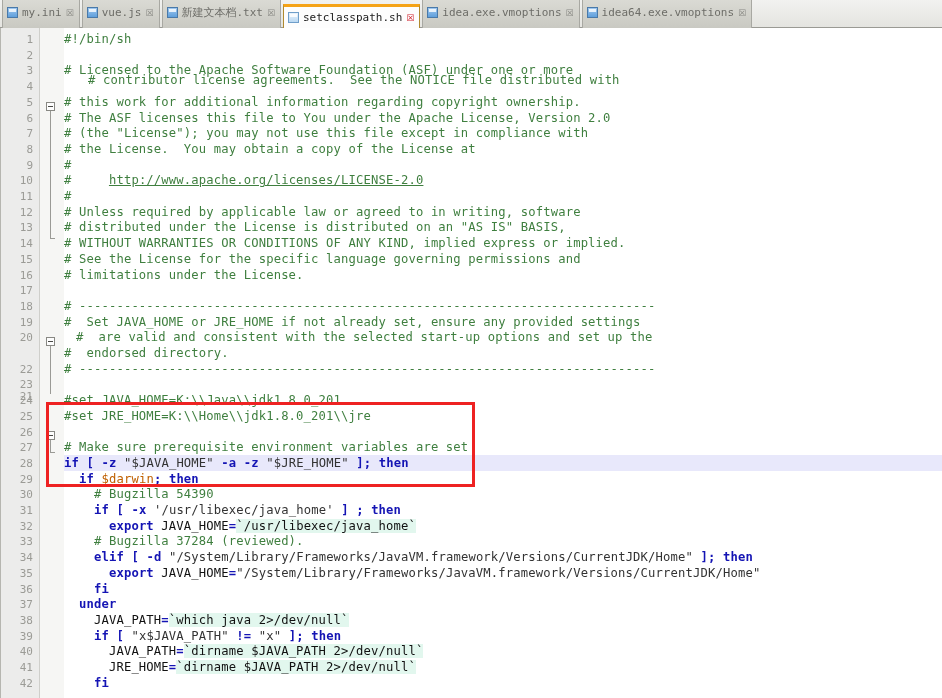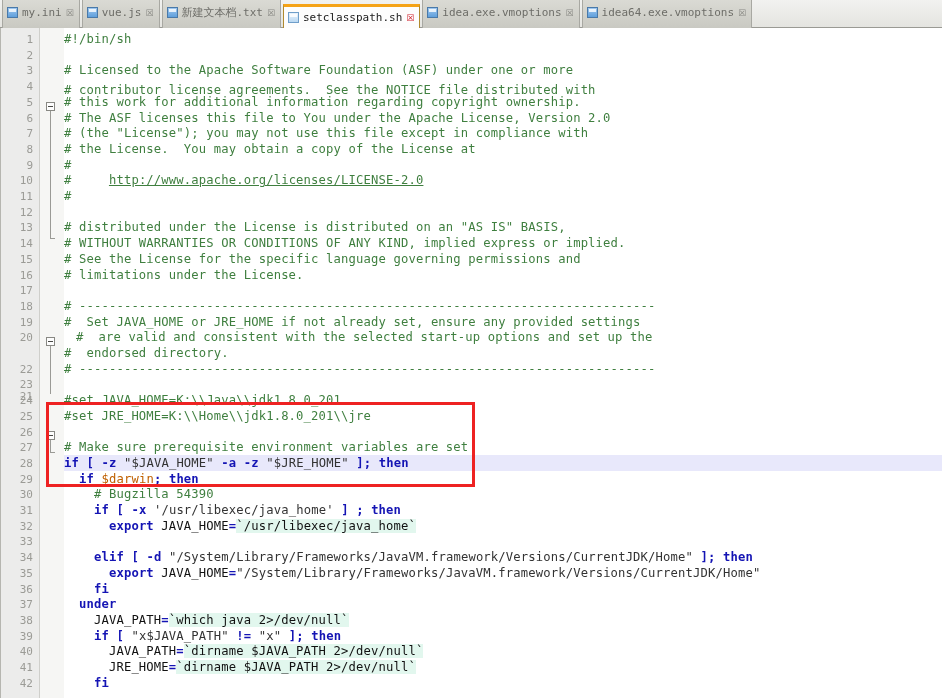--- a/index.html
+++ b/index.html
@@ -218,28 +218,29 @@
     <div class="foldline" style="left:10px;top:318px;height:48px;"></div>
 
     <div class="foldbox" style="left:6px;top:403px;"></div>
     <div class="foldline" style="left:10px;top:412px;height:12px;"></div>
     <div class="foldend" style="left:10px;top:424px;"></div>
   </div>
   <div id="codearea">
       <div class="cl" style="top: 4px;"><span class="cm">#!/bin/sh</span></div>
       <div class="cl" style="top: 19.7px;">&nbsp;</div>
       <div class="cl" style="top: 35.4px;"><span class="cm"># Licensed to the Apache Software Foundation (ASF) under one or more</span></div>
-      <div class="cl" style="top: 55px;"><span class="cm"># contributor license agreements.  See the NOTICE file distributed with</span></div>
+      <div class="cl" style="top: 45px; margin-left: 24px;"><span class="cm"># contributor license agreements.  See the NOTICE file distributed with</span></div>
       <div class="cl" style="top: 66.8px;"><span class="cm"># this work for additional information regarding copyright ownership.</span></div>
       <div class="cl" style="top: 82.5px;"><span class="cm"># The ASF licenses this file to You under the Apache License, Version 2.0</span></div>
       <div class="cl" style="top: 98.2px;"><span class="cm"># (the "License"); you may not use this file except in compliance with</span></div>
       <div class="cl" style="top: 113.9px;"><span class="cm"># the License.  You may obtain a copy of the License at</span></div>
       <div class="cl" style="top: 129.6px;"><span class="cm">#</span></div>
       <div class="cl" style="top: 145.3px;"><span class="cm">#     </span><span class="ur">http://www.apache.org/licenses/LICENSE-2.0</span><span class="cm"></span></div>
       <div class="cl" style="top: 161px;"><span class="cm">#</span></div>
+      <div class="cl" style="top: 176.7px;"><span class="cm"># Unless required by applicable law or agreed to in writing, software</span></div>
       <div class="cl" style="top: 192.4px;"><span class="cm"># distributed under the License is distributed on an "AS IS" BASIS,</span></div>
       <div class="cl" style="top: 208.1px;"><span class="cm"># WITHOUT WARRANTIES OR CONDITIONS OF ANY KIND, implied express or implied.</span></div>
       <div class="cl" style="top: 223.8px;"><span class="cm"># See the License for the specific language governing permissions and</span></div>
       <div class="cl" style="top: 239.5px;"><span class="cm"># limitations under the License.</span></div>
       <div class="cl" style="top: 255.2px;">&nbsp;</div>
       <div class="cl" style="top: 270.9px;"><span class="cm"># -----------------------------------------------------------------------------</span></div>
       <div class="cl" style="top: 286.6px;"><span class="cm">#  Set JAVA_HOME or JRE_HOME if not already set, ensure any provided settings</span></div>
       <div class="cl" style="top: 302.3px; margin-left: 12px;"><span class="cm">#  are valid and consistent with the selected start-up options and set up the</span></div>
       <div class="cl" style="top: 318px;"><span class="cm">#  endorsed directory.</span></div>
       <div class="cl" style="top: 333.7px;"><span class="cm"># -----------------------------------------------------------------------------</span></div>
@@ -247,20 +248,21 @@
       <div class="cl" style="top: 365.1px;"><span class="cm">#set JAVA_HOME=K:\\Java\\jdk1.8.0_201</span></div>
       <div class="cl" style="top: 380.8px;"><span class="cm">#set JRE_HOME=K:\\Home\\jdk1.8.0_201\\jre</span></div>
       <div class="cl" style="top: 396.5px;">&nbsp;</div>
       <div class="cl" style="top: 412.2px;"><span class="cm"># Make sure prerequisite environment variables are set</span></div>
       <div class="hl-line" style="top: 426.9px;"></div>
       <div class="cl" style="top: 427.9px;"><span class="kw">if</span> <span class="kw">[</span> <span class="kw">-z</span> <span class="st">"$JAVA_HOME"</span> <span class="kw">-a</span> <span class="kw">-z</span> <span class="st">"$JRE_HOME"</span> <span class="kw">]</span><span class="kw">;</span> <span class="kw">then</span></div>
       <div class="cl" style="top: 443.6px;">  <span class="kw">if</span> <span class="va">$darwin</span><span class="kw">;</span> <span class="kw">then</span></div>
       <div class="cl" style="top: 459.3px;"><span class="cm">    # Bugzilla 54390</span></div>
       <div class="cl" style="top: 475px;">    <span class="kw">if</span> <span class="kw">[</span> <span class="kw">-x</span> <span class="st">'/usr/libexec/java_home'</span> <span class="kw">]</span> <span class="kw">;</span> <span class="kw">then</span></div>
       <div class="cl" style="top: 490.7px;">      <span class="kw">export</span> JAVA_HOME<span class="kw">=</span><span class="bq">`/usr/libexec/java_home`</span></div>
+      <div class="cl" style="top: 506.4px;"><span class="cm">    # Bugzilla 37284 (reviewed).</span></div>
       <div class="cl" style="top: 522.1px;">    <span class="kw">elif</span> <span class="kw">[</span> <span class="kw">-d</span> <span class="st">"/System/Library/Frameworks/JavaVM.framework/Versions/CurrentJDK/Home"</span> <span class="kw">]</span><span class="kw">;</span> <span class="kw">then</span></div>
       <div class="cl" style="top: 537.8px;">      <span class="kw">export</span> JAVA_HOME<span class="kw">=</span><span class="st">"/System/Library/Frameworks/JavaVM.framework/Versions/CurrentJDK/Home"</span></div>
       <div class="cl" style="top: 553.5px;">    <span class="kw">fi</span></div>
       <div class="cl" style="top: 569.2px;">  <span class="kw">under</span></div>
       <div class="cl" style="top: 584.9px;">    JAVA_PATH<span class="kw">=</span><span class="bq">`which java 2&gt;/dev/null`</span></div>
       <div class="cl" style="top: 600.6px;">    <span class="kw">if</span> <span class="kw">[</span> <span class="st">"x$JAVA_PATH"</span> <span class="kw">!</span><span class="kw">=</span> <span class="st">"x"</span> <span class="kw">]</span><span class="kw">;</span> <span class="kw">then</span></div>
       <div class="cl" style="top: 616.3px;">      JAVA_PATH<span class="kw">=</span><span class="bq">`dirname $JAVA_PATH 2&gt;/dev/null`</span></div>
       <div class="cl" style="top: 632px;">      JRE_HOME<span class="kw">=</span><span class="bq">`dirname $JAVA_PATH 2&gt;/dev/null`</span></div>
       <div class="cl" style="top: 647.7px;">    <span class="kw">fi</span></div>
     </div>

